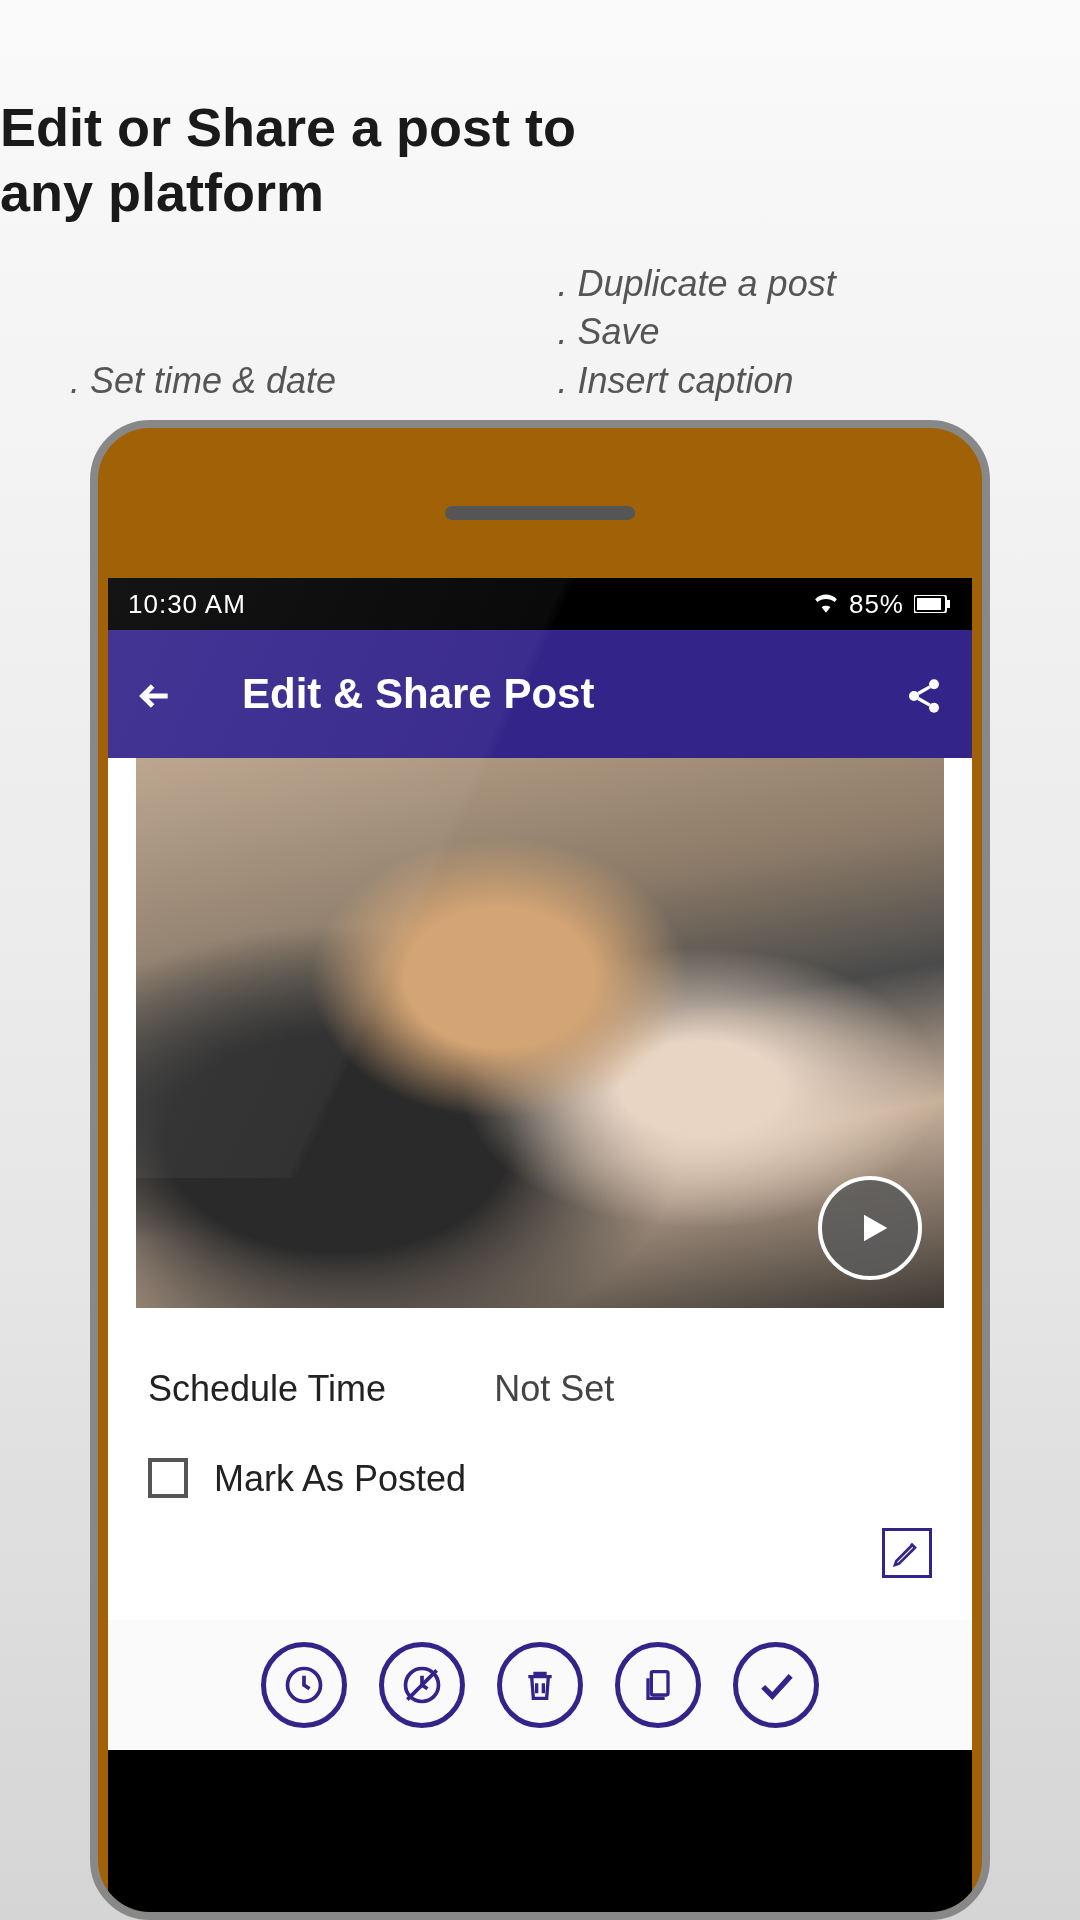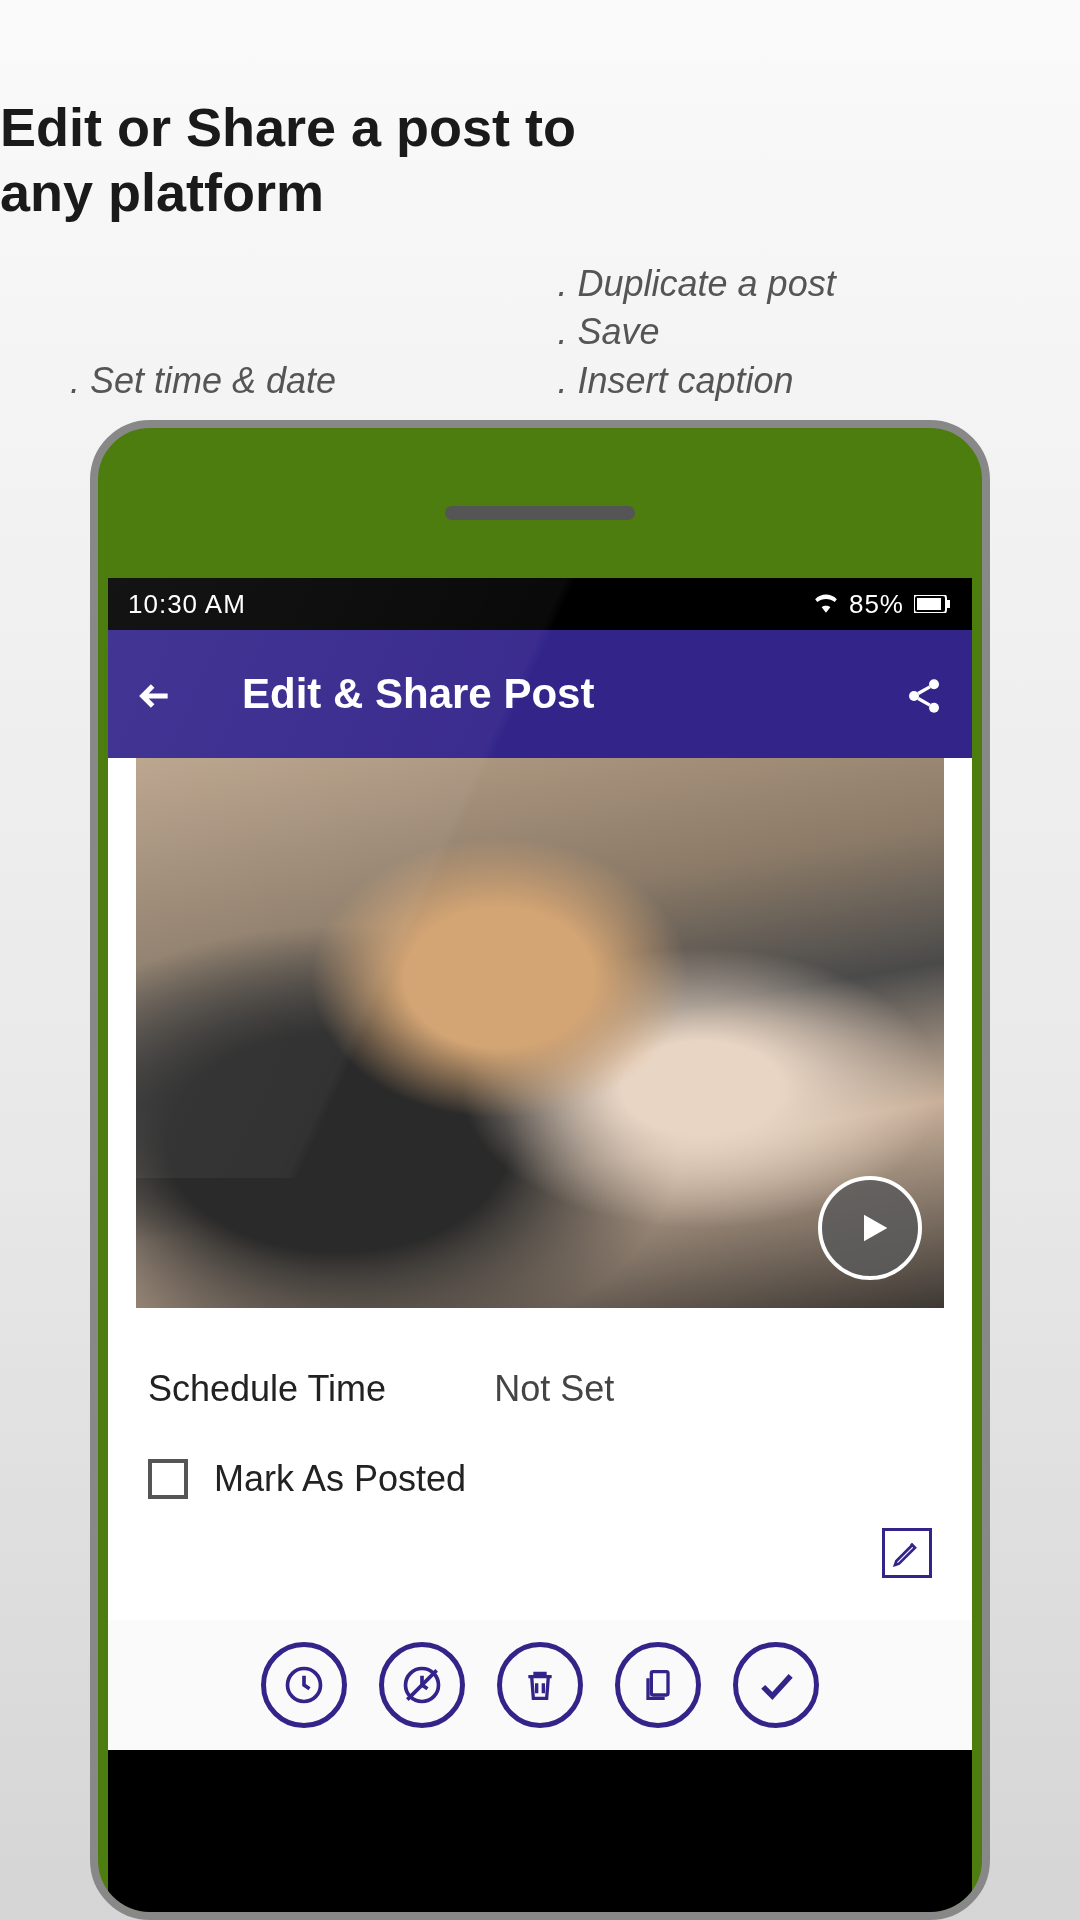--- a/index.html
+++ b/index.html
@@ -38,21 +38,21 @@
 .promo-col.right {
   padding-left: 35px;
 }
 .phone-frame {
   position: absolute;
   left: 50%;
   transform: translateX(-50%);
   top: 420px;
   width: 900px;
   height: 1500px;
-  background: #4d7c0f;
+  background: #a16207;
   border-radius: 60px;
   border: 8px solid #888;
   overflow: hidden;
 }
 .phone-speaker {
   position: absolute;
   top: 78px;
   left: 50%;
   transform: translateX(-50%);
   width: 190px;
@@ -156,21 +156,21 @@
 }
 .schedule-label {
   color: #222;
 }
 .schedule-value {
   color: #444;
   margin-left: 48px;
 }
 .mark-row {
   display: flex;
-  align-items: center;
+  align-items: flex-start;
   padding: 28px 40px;
   gap: 26px;
 }
 .checkbox {
   width: 40px;
   height: 40px;
   border: 4px solid #555;
   background: #fff;
 }
 .mark-label {

